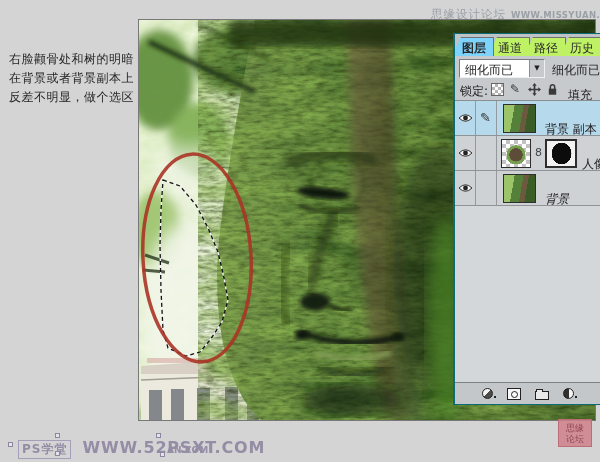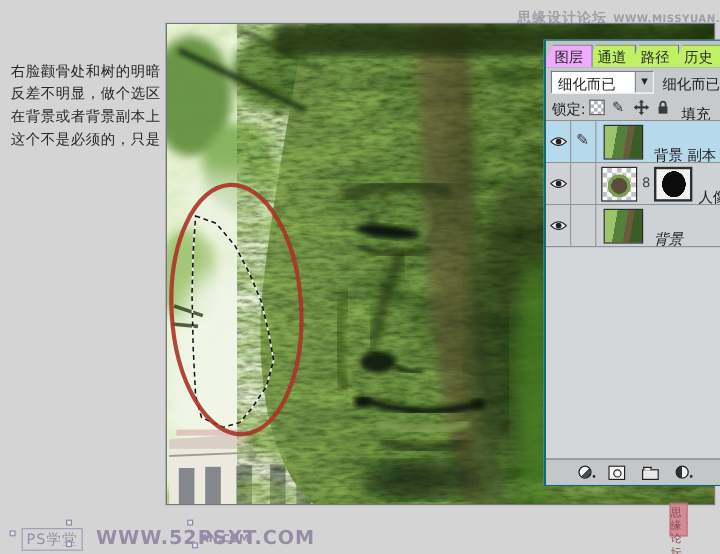--- a/index.html
+++ b/index.html
@@ -2,41 +2,41 @@
 <html><head>
 <meta charset="utf-8">
 <style>
   * { margin:0; padding:0; box-sizing:border-box; }
   html,body { width:600px; height:462px; }
   body { position:relative; overflow:hidden; background:#d4d4d4;
          font-family:"DejaVu Sans","Liberation Sans",sans-serif; }
 
   
   .top-mark { position:absolute; left:431px; top:3px; color:#9aa0a6; white-space:nowrap; }
-  .top-mark .cn { font-size:11.5px; font-weight:700; letter-spacing:1px; }
+  .top-mark .cn { font-size:11.5px; font-weight:400; letter-spacing:1px; }
   .top-mark .en { font-size:8.5px; font-weight:600; margin-left:5px; letter-spacing:.4px; }
 
   
   .note { position:absolute; left:9px; top:50px; width:132px; color:#262626;
           font-size:12px; line-height:19px; letter-spacing:.5px; }
 
   
   .photo { position:absolute; left:139px; top:20px; width:456px; height:400px;
            box-shadow:0 0 0 1px #787878; overflow:hidden; background:#47702c; }
 
   
   .panel { position:absolute; left:453px; top:33px; width:149px; height:372px;
            background:#c6cacd; border-left:2px solid #0c6b74; border-top:1px solid #0c6b74;
            border-bottom:1px solid #0c6b74; font-size:12px; color:#1c1c1c; overflow:hidden; }
   .tabs { position:absolute; left:0; top:0; right:0; height:22px; padding:3px 0 0 3px;
           background:#bfc3c6; border-bottom:1px solid #7e8286; display:flex; }
   .tab { height:19px; padding:2px 7px 0 10px; font-size:12px; background:#bef264;
          border-top:1px solid #6e7276; border-right:1px solid #6e7276;
          clip-path:polygon(9px 0, 100% 0, 100% 100%, 0 100%); margin-left:-6px; color:#2a2a2a; }
-  .tab.active { background:#f0abfc; z-index:2; font-weight:400; }
+  .tab.active { background:#7dd3fc; z-index:2; font-weight:700; }
   .blend-row { position:absolute; left:0; top:24px; right:0; height:22px; }
   .dropdown { position:absolute; left:4px; top:1px; width:86px; height:19px; background:#fff;
               border:1px solid; border-color:#7a7e82 #eef0f2 #eef0f2 #7a7e82; }
   .dropdown .val { position:absolute; left:5px; top:2px; font-size:12px; }
   .dropdown .arrow-btn { position:absolute; right:0; top:0; width:15px; height:17px;
               background:#c6cacd; border-left:1px solid #8a8e92; text-align:center;
               font-size:7px; line-height:17px; color:#222; }
   .opacity-label { position:absolute; left:97px; top:4px; white-space:nowrap; }
   .lock-row { position:absolute; left:0; top:47px; right:0; height:19px; }
   .lock-label { position:absolute; left:5px; top:2px; }
@@ -83,42 +83,41 @@
   .fi-mask { width:14px; height:12px; border:1px solid #222; background:#f8f8f8; }
   .fi-mask::after { content:""; position:absolute; left:3px; top:2px; width:5px; height:5px;
         border:1px solid #222; border-radius:50%; }
   .fi-folder { width:14px; height:9px; border:1px solid #222; background:#e9e9e9; margin-top:3px; }
   .fi-folder::before { content:""; position:absolute; left:0; top:-3px; width:5px; height:2px;
         border:1px solid #222; border-bottom:none; background:#e9e9e9; }
 
   
   .bottom-mark { position:absolute; left:18px; top:438px; height:18px; color:#958da5; white-space:nowrap; }
   .bm-brand { display:inline-block; border:1px solid #a59dba; padding:0 3px; font-size:12px;
-              font-weight:400; letter-spacing:1px; }
+              font-weight:700; letter-spacing:1px; }
   .bm-url { font-size:16px; font-weight:600; letter-spacing:.8px; margin-left:6px; }
   .bm-overlap { position:absolute; left:149px; top:7px; font-size:9px; font-weight:600; }
   .handle { position:absolute; width:5px; height:5px; border:1px solid #8f87a0; background:#e6e2ec; }
 
   
-  .stamp { position:absolute; left:558px; top:419px; width:15px; height:28px;
+  .stamp { position:absolute; left:558px; top:419px; width:34px; height:28px;
            background:rgba(207,128,138,.85); border:1px solid #bb6e78; color:#8e4650;
-           font-size:9px; line-height:11px; padding-top:3px; filter:blur(.3px); }
+           font-size:9px; line-height:11px; text-align:center; padding-top:3px; filter:blur(.3px); }
 </style>
 </head>
 <body>
 
 <div class="top-mark">
   <span class="cn">思缘设计论坛</span><span class="en">WWW.MISSYUAN.COM</span>
 </div>
 
 <div class="note">
   <div>右脸颧骨处和树的明暗</div>
+  <div>在背景或者背景副本上</div>
   <div>反差不明显，做个选区</div>
-  <div>在背景或者背景副本上</div>
-  <div>这个不是必须的，只是</div>
 </div>
 
 <div class="photo">
 <svg width="456" height="400" viewBox="0 0 456 400">
   <defs>
     <linearGradient id="gFol" x1="0" y1="0" x2="1" y2="0">
       <stop offset="0" stop-color="#dcecc4"></stop>
           <stop offset=".5" stop-color="#a8cc7c"></stop>
           <stop offset="1" stop-color="#78a84e"></stop>
     </linearGradient>

